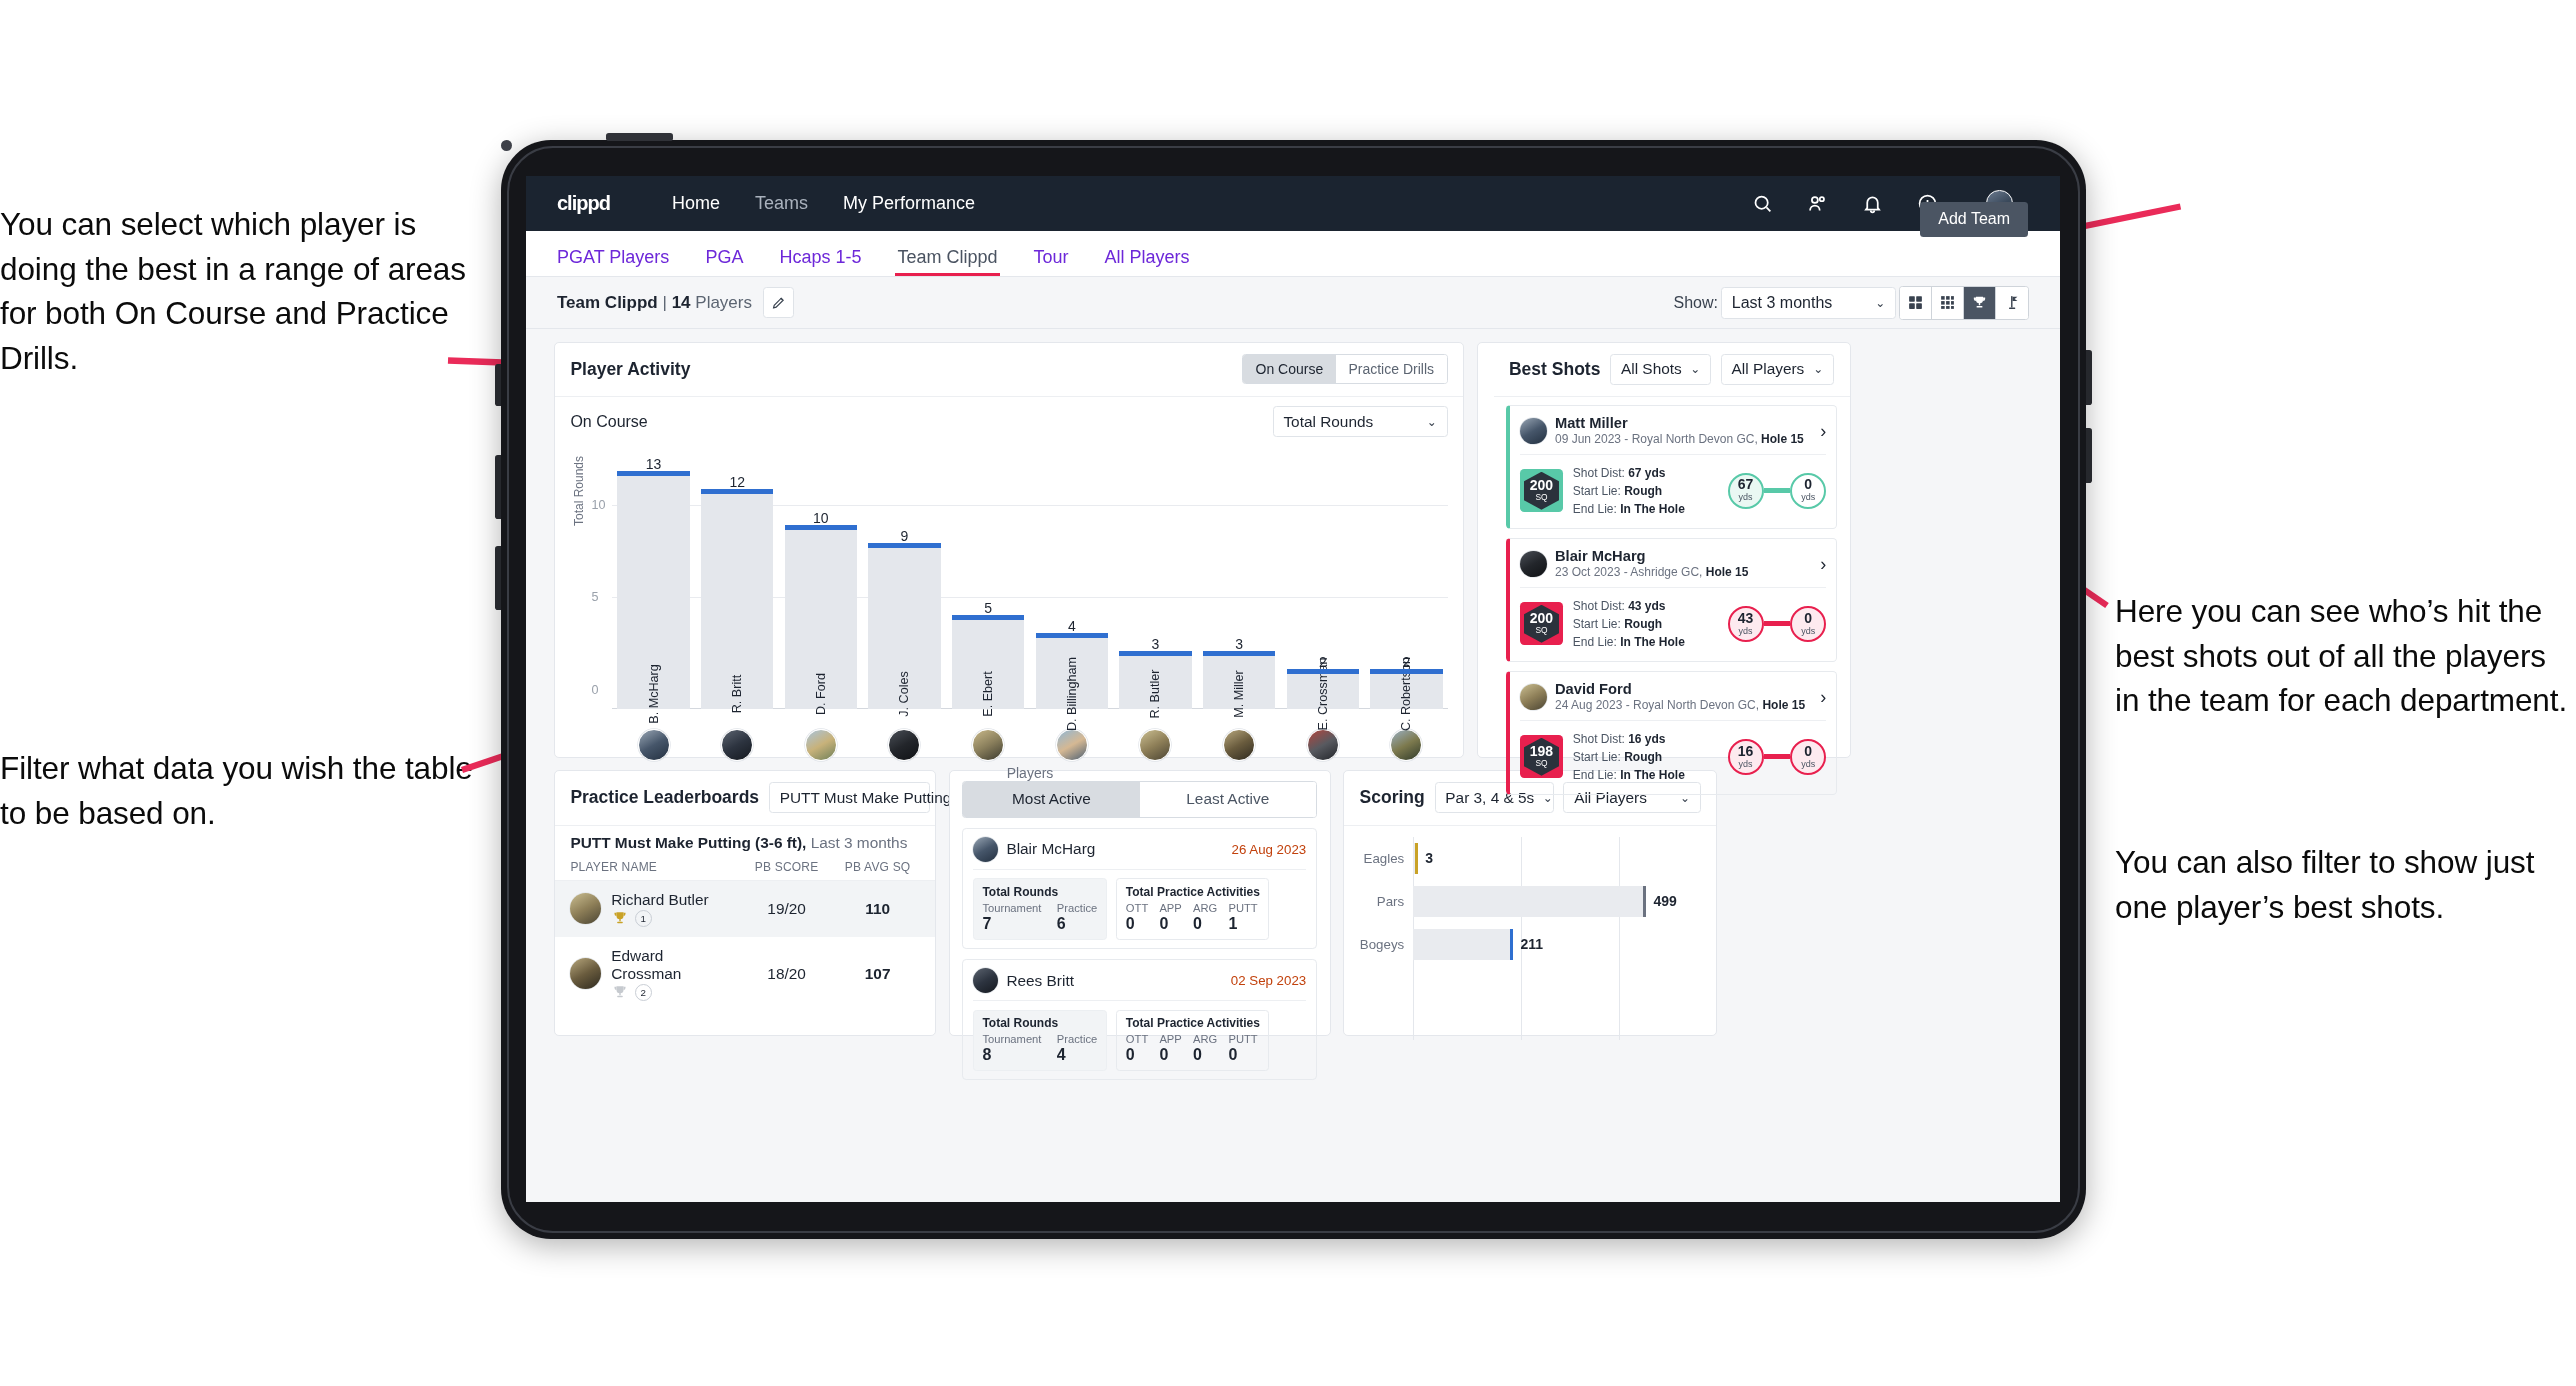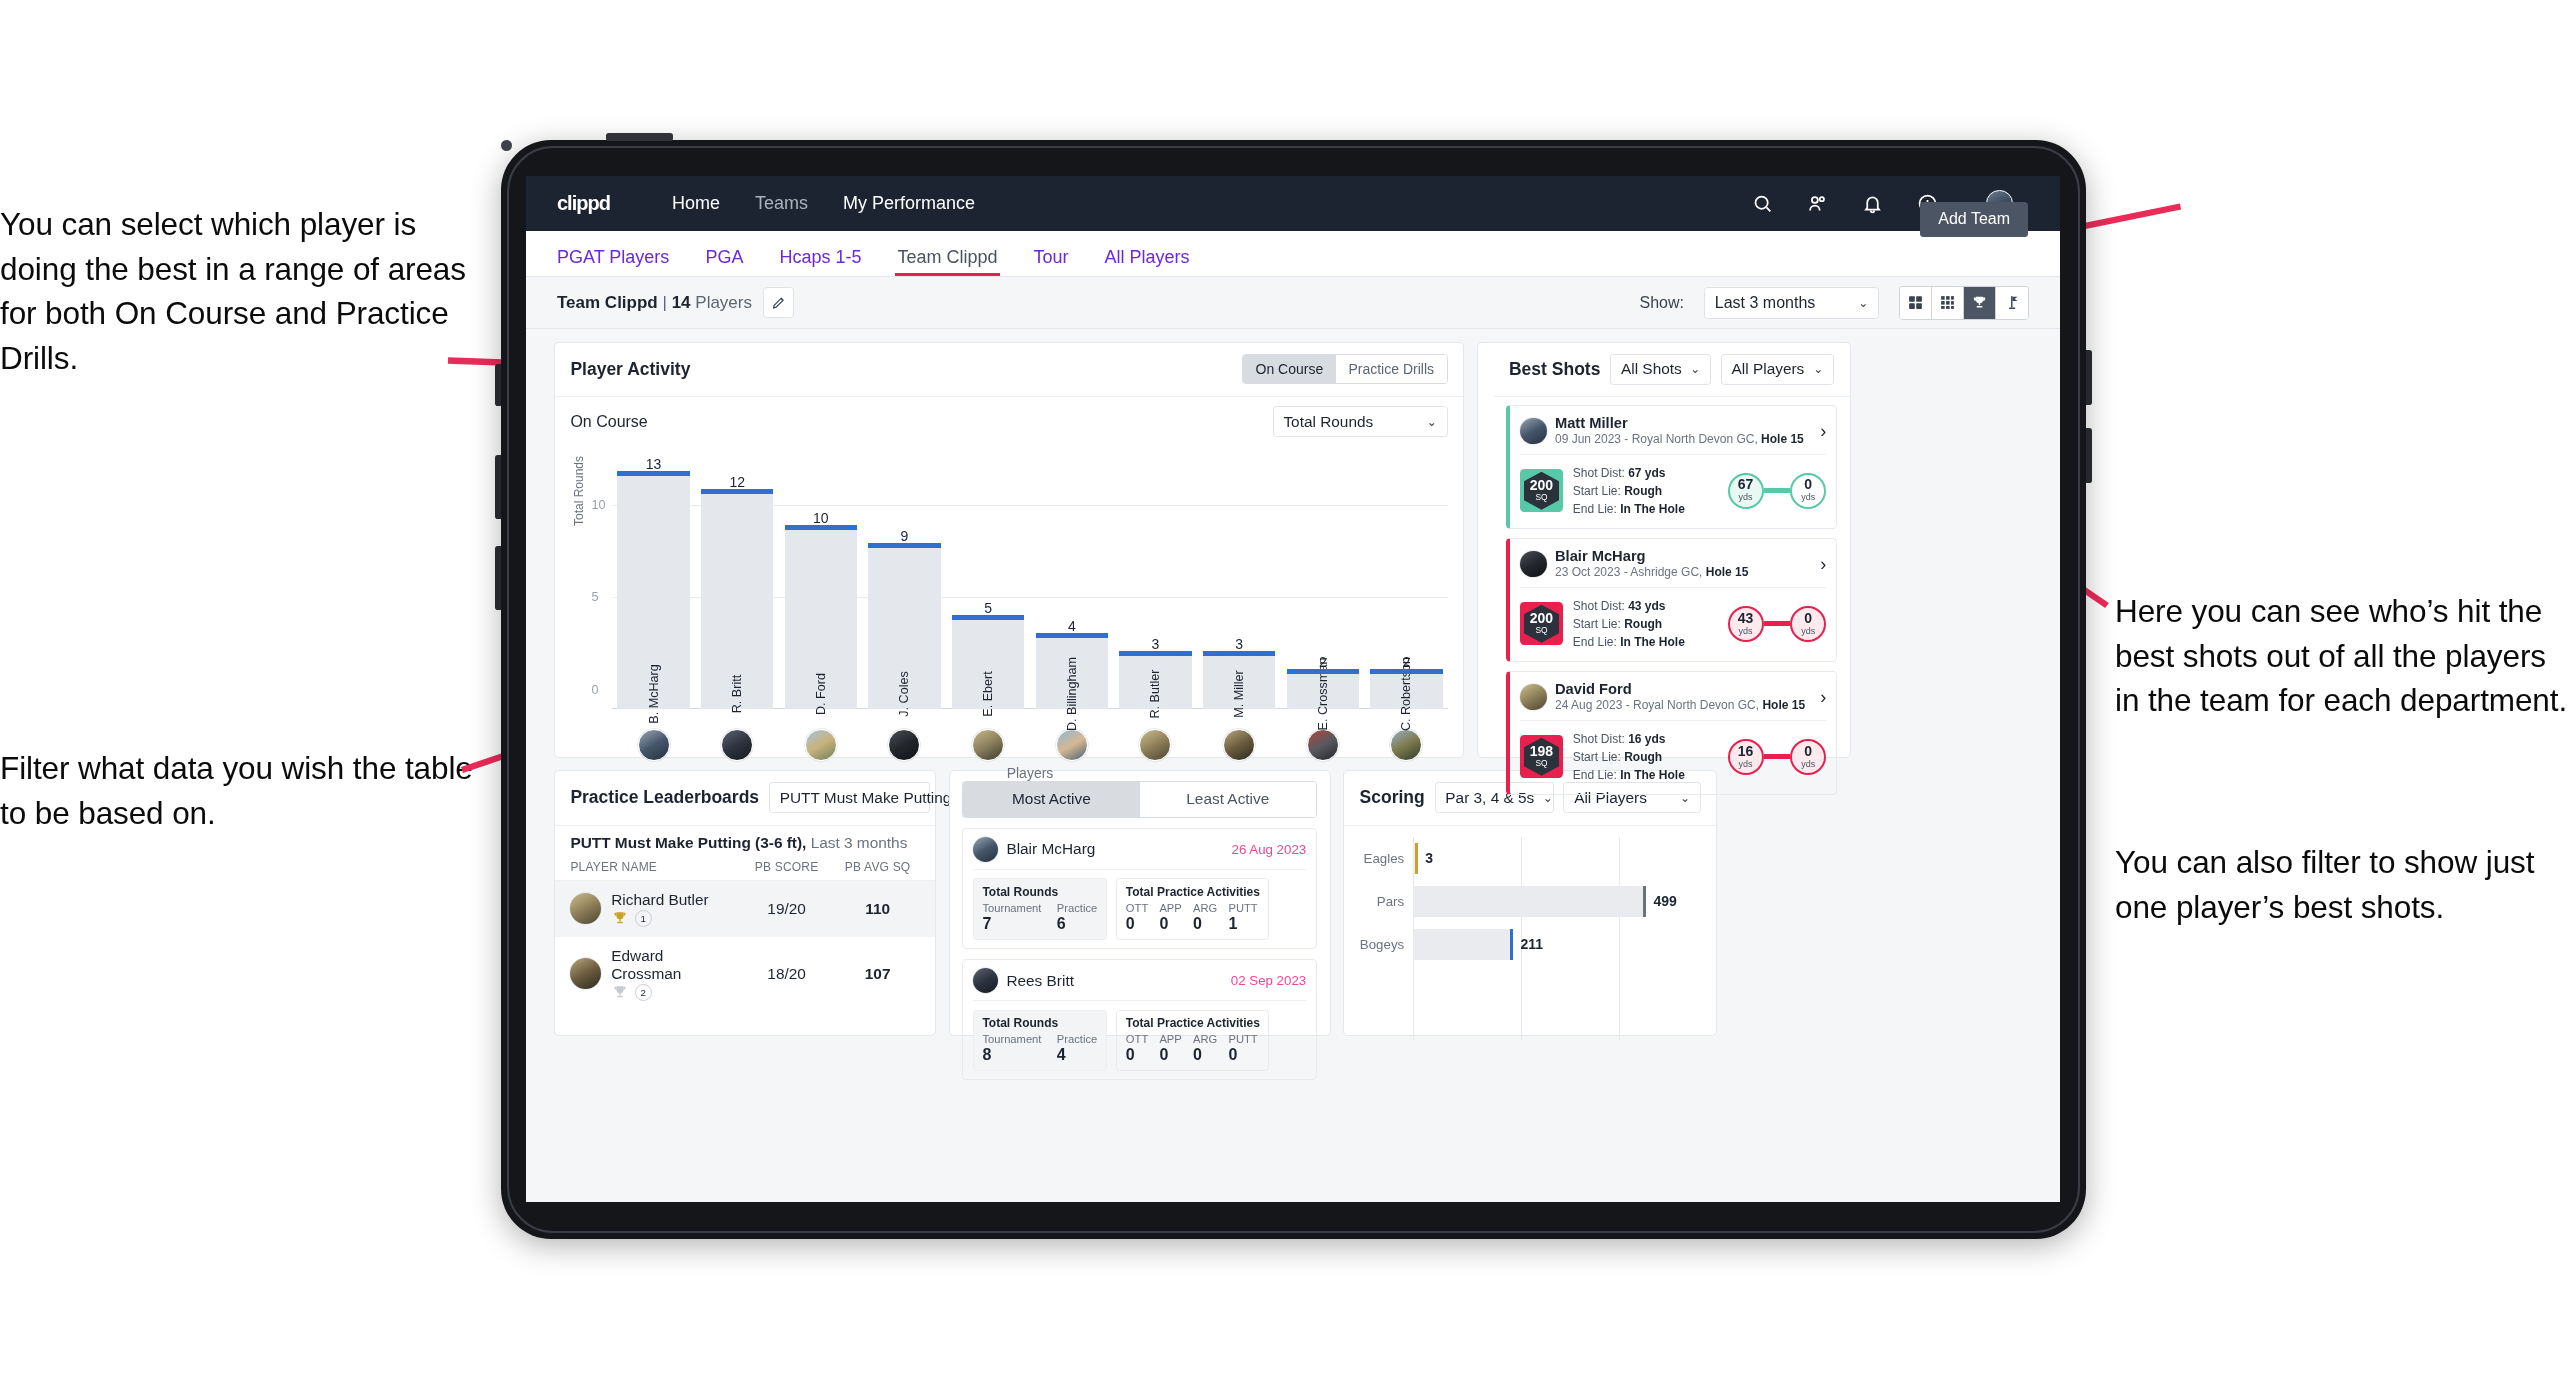--- a/index.html
+++ b/index.html
@@ -101,21 +101,21 @@
   }
   #teamlabel { font-size: 17px; color: #1d2430; }
   #teamlabel b { font-weight: 700; }
   #teamlabel .gray { color: #5c6572; }
   #editbtn {
     width: 31px; height: 31px; margin-left: 11.2px; background: #fff;
     border: 0.7px solid #dfe3e8; border-radius: 3.5px;
     display: flex; align-items: center; justify-content: center;
   }
   #editbtn svg { width: 15.4px; height: 15.4px; stroke: #39424f; fill:none; stroke-width: 1.8;}
-  #subright { margin-left: auto; display: flex; align-items: center; gap: 20px; text-align: center; }
+  #subright { margin-left: auto; display: flex; align-items: center; gap: 3px; text-align: center; }
   #showlabel { font-size: 16px; color: #39424f; }
   #showsel {
     width: 175px; height: 32px; background: #fff; border: 0.7px solid #dfe3e8; border-radius: 3.5px;
     display: flex; align-items: center; justify-content: space-between; padding: 0 9.8px;
     font-size: 16px; color: #1d2430;
   }
   #viewtoggle { display: flex; border: 0.7px solid #cfd4da; border-radius: 3.5px; overflow: hidden; background:#fff;}
   .vbtn {
     width: 32px; height: 32px; display:flex; align-items:center; justify-content:center;
     border-right: 0.7px solid #cfd4da; background: #fff;
@@ -236,21 +236,21 @@
   .hc-sq { width: 84px; text-align:center; }
 
   
   #ma { width: 382px; height: 266px; }
   #ma-tabs { display:flex; margin: 9.8px 12.6px 0 12.6px; border:0.7px solid #d7dce2; border-radius:3.5px; overflow:hidden;}
   .matab { flex:1; text-align:center; padding: 8.4px 0; font-size: 15.4px; color:#4b5563; background:#fff;}
   .matab.on { background:#d8dce1; color:#1d2430; }
   .macard { margin: 9.8px 12.6px 0 12.6px; border:0.7px solid #e7eaee; border-radius:4.2px; padding: 8.4px 9.8px; }
   .mahead { display:flex; align-items:center; gap:8.4px; padding-bottom:7px; border-bottom:0.7px solid #edeff2;}
   .maname { font-size: 15.4px; color:#1d2430; }
-  .madate { margin-left:auto; font-size: 13.3px; color:#ec4899; }
+  .madate { margin-left:auto; font-size: 13.3px; color:#c2410c; }
   .mabody { display:flex; gap: 9.8px; padding-top: 8.4px; }
   .mabox { border:0.7px solid #e7eaee; border-radius:3.5px; padding: 5.6px 8.4px; }
   .mabox.shade { background:#f2f4f6; border-color:#eceff2; }
   .maboxtitle { font-size: 12px; font-weight:700; color:#1d2430; margin-bottom:2.8px; }
   .macols { display:flex; gap: 15.4px; }
   .macol { text-align:left; }
   .macolh { font-size: 11.2px; color:#6b7280; }
   .macolv { font-size: 16px; font-weight:700; color:#1d2430; margin-top:1.4px; }
 
   

